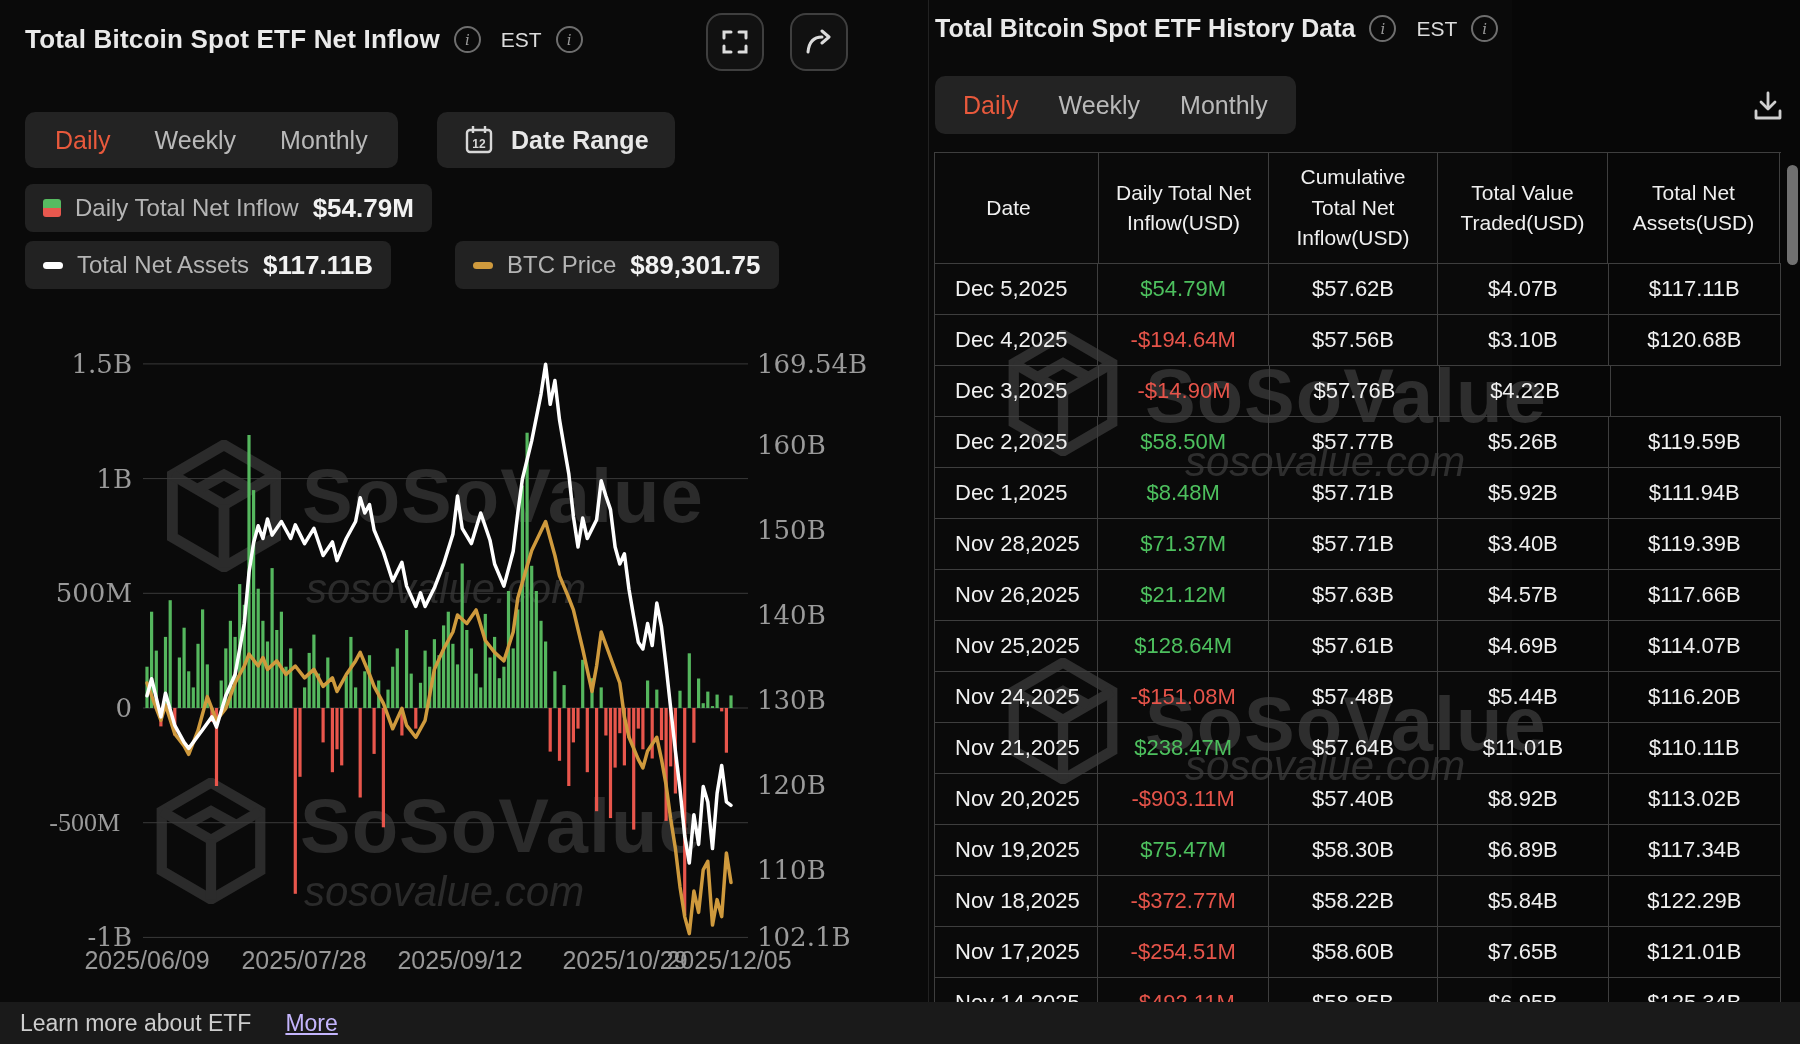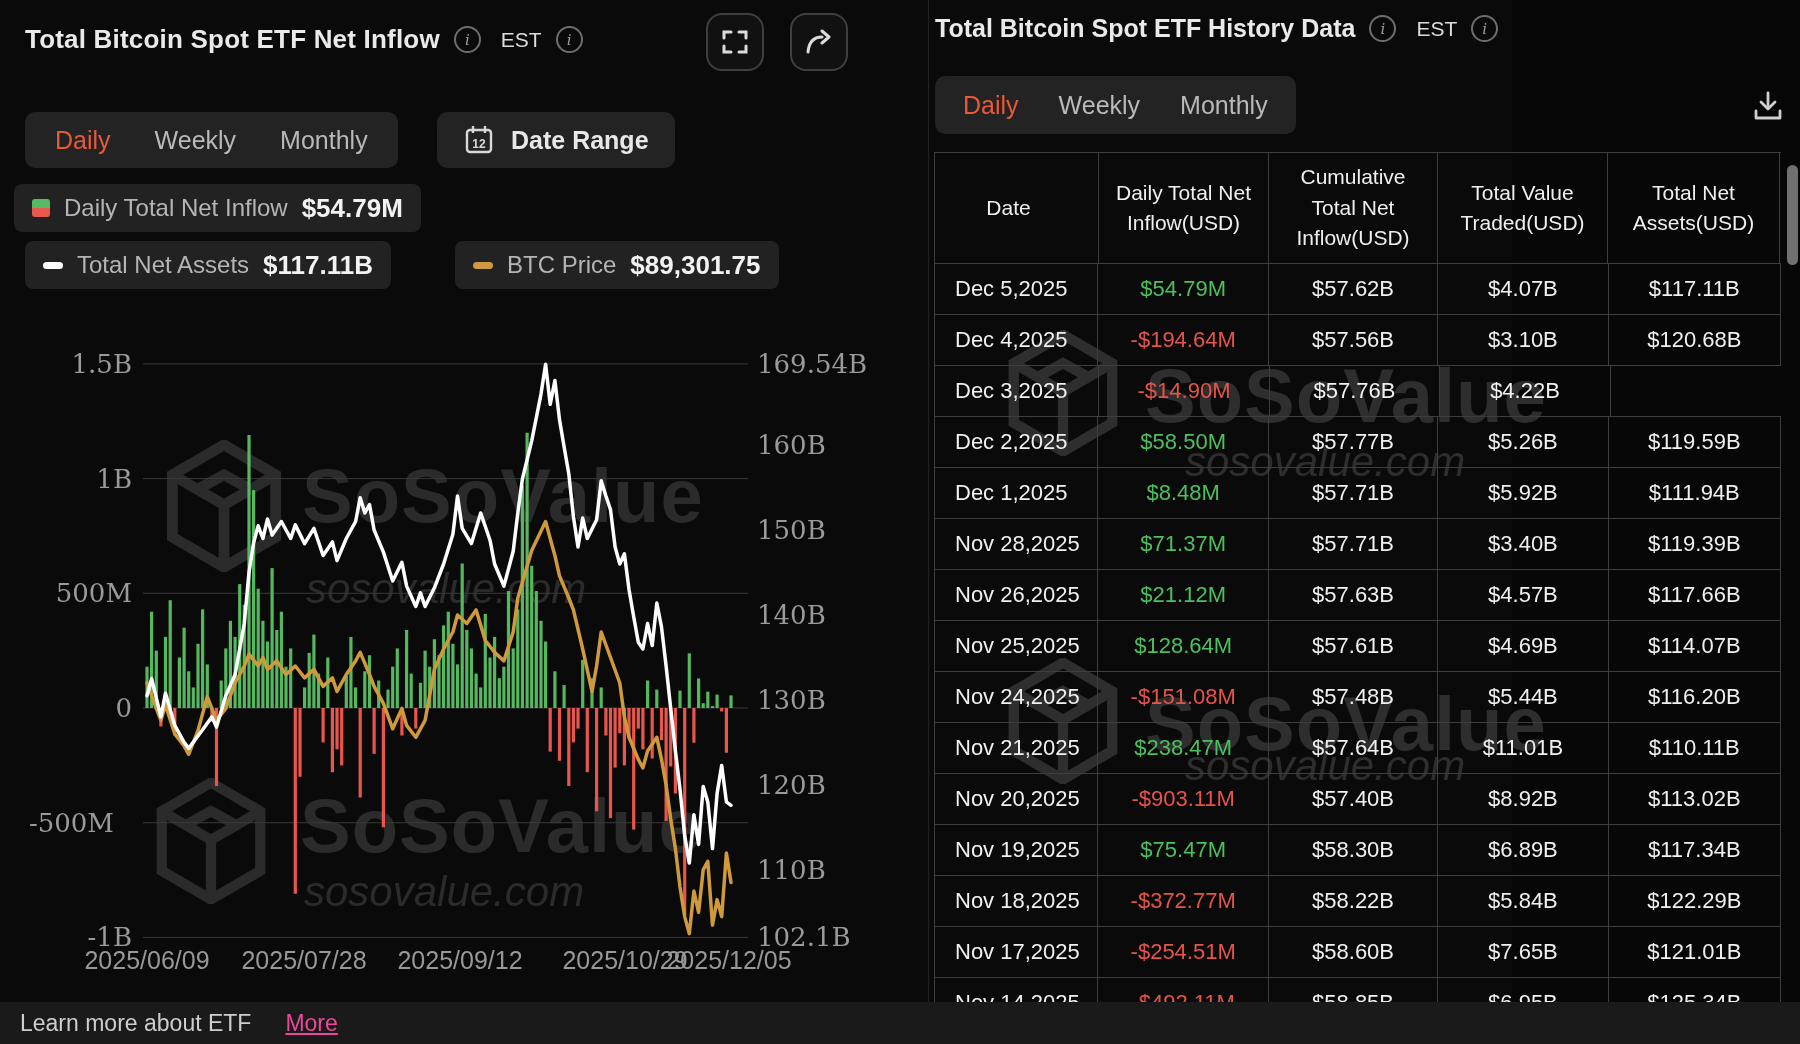--- a/index.html
+++ b/index.html
@@ -58,21 +58,21 @@
   .c0{width:164px;justify-content:flex-start;padding-left:20px;box-sizing:border-box;}
   .c1{width:170px;}.c2{width:169px;}.c3{width:170px;}.c4{width:172px;}
   .tbl-head .c0{justify-content:center;padding-left:0;}
   .val-pos{color:#4dc05e;}
   .val-neg{color:#e6544a;}
   .scroll-thumb{position:absolute;right:2px;top:165px;width:11px;height:100px;border-radius:6px;background:#707070;}
   
   .footer{position:absolute;left:0;bottom:0;width:1800px;height:42px;background:#1a1a1a;
     display:flex;align-items:center;z-index:5;}
   .footer-text{font-size:23px;color:#cdcdcd;margin-left:20px;}
-  .footer-more{font-size:23px;color:#ec4899;margin-left:34px;text-decoration:underline;cursor:pointer;}
+  .footer-more{font-size:23px;color:#c4b5fd;margin-left:34px;text-decoration:underline;cursor:pointer;}
   svg.chart{position:absolute;left:0;top:0;overflow:visible;}
 </style>
 </head>
 <body>
 
 <div class="app">
 
   <section class="left-panel">
 
     <div class="lp-title-row">
@@ -112,21 +112,21 @@
         <g stroke="#d8d8d8" stroke-width="2.4" fill="none">
           <rect x="4" y="6" width="24" height="22" rx="3"></rect>
           <line x1="10" y1="2" x2="10" y2="9"></line>
             <line x1="22" y1="2" x2="22" y2="9"></line>
         </g>
         <text x="16" y="24" text-anchor="middle" font-size="12" font-family="Liberation Sans,sans-serif" fill="#d8d8d8" font-weight="bold">12</text>
       </svg>
       <span class="date-range-label">Date Range</span>
     </div>
 
-    <div class="legend-chip" style="left:14px;top:184px;">
+    <div class="legend-chip" style="left:25px;top:184px;">
       <span class="swatch-split">
           <span class="g"></span>
           <span class="r"></span>
         </span>
       <span class="legend-label">Daily Total Net Inflow</span>
       <span class="legend-value">$54.79M</span>
     </div>
     <div class="legend-chip" style="left:25px;top:241px;text-align:right;">
       <span class="swatch-line" style="background:#ffffff;"></span>
       <span class="legend-label">Total Net Assets</span>
@@ -298,21 +298,21 @@
           <rect x="729.4" y="695.4" width="3.2" height="12.6" fill="#55b75e"></rect>
         </g>
         <polyline points="147.0,683.0 156.3,708.4 160.9,720.3 165.5,705.0 174.8,733.9 184.1,745.8 188.7,754.3 198.0,730.5 207.3,696.6 216.5,720.3 225.8,708.4 235.1,683.0 244.3,666.0 249.0,654.1 258.2,666.0 262.9,657.5 267.5,669.4 276.8,660.9 286.0,674.5 295.3,666.0 304.6,677.9 313.9,669.4 323.1,686.4 332.4,677.9 337.0,691.5 346.3,674.5 355.6,660.9 360.2,652.4 369.5,674.5 374.1,686.4 383.4,703.3 392.7,728.8 401.9,708.4 406.6,725.4 415.8,737.3 425.1,720.3 434.4,669.4 443.6,649.0 452.9,632.0 457.5,615.0 466.8,623.5 476.1,609.9 485.3,640.5 494.6,652.4 503.9,660.9 513.2,632.0 517.8,598.0 531.7,550.4 545.6,521.5 550.2,538.5 554.9,555.5 559.5,575.9 568.8,598.0 573.4,609.9 582.7,649.0 592.0,691.5 596.6,666.0 601.2,632.0 610.5,657.5 619.8,683.0 624.4,716.9 629.0,737.3 638.3,759.4 642.9,767.9 647.6,750.9 656.8,737.3 661.5,759.4 666.1,784.9 670.7,818.9 675.4,848.6 680.0,886.9 684.7,916.6 689.3,933.6 693.9,891.1 698.6,912.4 703.2,869.9 707.8,861.4 712.5,925.1 717.1,899.6 721.7,916.6 726.4,852.9 731.0,882.6" fill="none" stroke="#cf9a3d" stroke-width="3.5" stroke-linejoin="round" stroke-linecap="round"></polyline>
         <polyline points="147.0,695.7 151.6,678.7 160.9,716.9 165.5,693.2 174.8,725.4 184.1,742.4 188.7,748.4 202.6,729.7 211.9,716.9 216.5,727.1 225.8,695.7 235.1,674.5 244.3,623.5 249.0,572.5 253.6,542.8 258.2,525.8 262.9,538.5 267.5,519.0 272.1,535.1 281.4,521.5 290.7,538.5 295.3,524.9 304.6,543.6 313.9,528.3 323.1,555.5 332.4,541.9 337.0,560.6 346.3,538.5 355.6,521.5 360.2,497.7 364.8,513.0 369.5,504.5 374.1,530.0 383.4,552.1 392.7,581.0 401.9,562.3 406.6,586.1 415.8,606.5 420.5,592.9 425.1,606.5 434.4,587.8 443.6,564.0 452.9,534.3 457.5,496.0 462.2,528.3 471.4,543.6 480.7,513.0 490.0,540.2 494.6,564.0 503.9,586.1 513.2,551.3 517.8,513.0 522.4,479.0 531.7,440.8 541.0,394.1 545.6,364.3 550.2,404.3 554.9,380.5 559.5,419.6 564.1,446.8 568.8,473.9 573.4,516.4 578.0,547.0 582.7,518.1 587.3,538.5 596.6,519.8 601.2,480.7 605.9,496.0 610.5,509.6 615.1,547.0 619.8,564.0 624.4,553.8 629.0,589.5 633.7,616.7 638.3,642.2 642.9,649.0 647.6,623.5 652.2,645.6 656.8,603.1 661.5,626.9 666.1,666.0 670.7,708.4 675.4,750.9 680.0,789.2 684.7,835.9 689.3,863.1 693.9,814.7 698.6,844.4 703.2,786.6 707.8,801.9 712.5,848.6 717.1,793.4 721.7,765.4 726.4,801.9 731.0,805.3" fill="none" stroke="#ffffff" stroke-width="3.5" stroke-linejoin="round" stroke-linecap="round"></polyline>
       </svg>
     <div id="axis-labels">
         <div class="tick tick-left" style="left: 22px; top: 350.9px;">1.5B</div>
         <div class="tick tick-left" style="left: 22px; top: 465.6px;">1B</div>
         <div class="tick tick-left" style="left: 22px; top: 580.3px;">500M</div>
         <div class="tick tick-left" style="left: 22px; top: 695px;">0</div>
-        <div class="tick tick-left" style="left: 4px; top: 809.7px;">-500M</div>
+        <div class="tick tick-left" style="left: 10px; top: 809.7px; font-family: Liberation Serif, serif;">-500M</div>
         <div class="tick tick-left" style="left: 22px; top: 924.4px; text-align: right;">-1B</div>
         <div class="tick" style="left: 757px; top: 351px;">169.54B</div>
         <div class="tick" style="left: 757px; top: 432.056px;">160B</div>
         <div class="tick" style="left: 757px; top: 517.02px;">150B</div>
         <div class="tick" style="left: 757px; top: 601.985px;">140B</div>
         <div class="tick" style="left: 757px; top: 686.949px;">130B</div>
         <div class="tick" style="left: 757px; top: 771.914px;">120B</div>
         <div class="tick" style="left: 757px; top: 856.878px;">110B</div>
         <div class="tick" style="left: 757px; top: 924px;">102.1B</div>
         <div class="tick-x" style="left: 147px; top: 946px; text-align: center;">2025/06/09</div>

